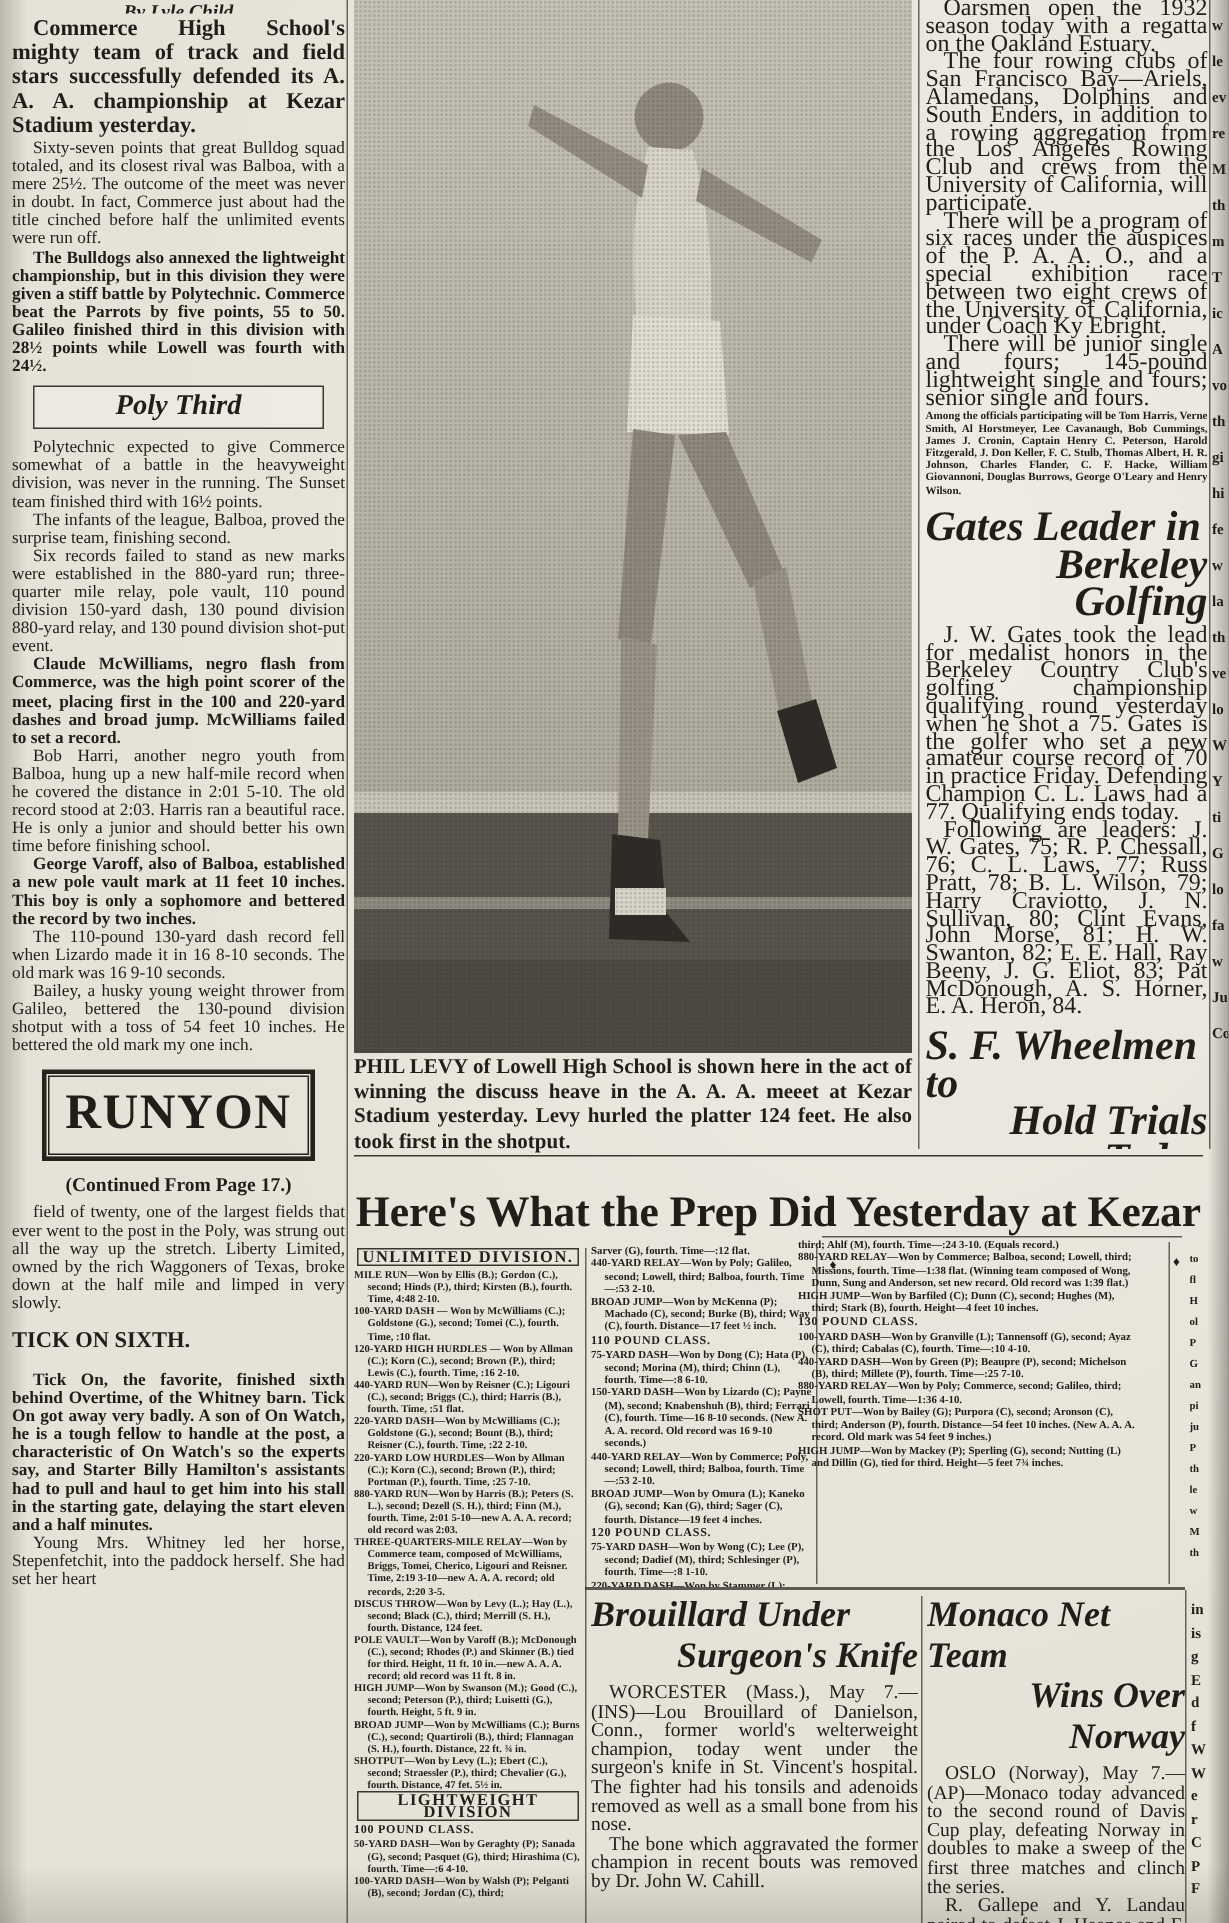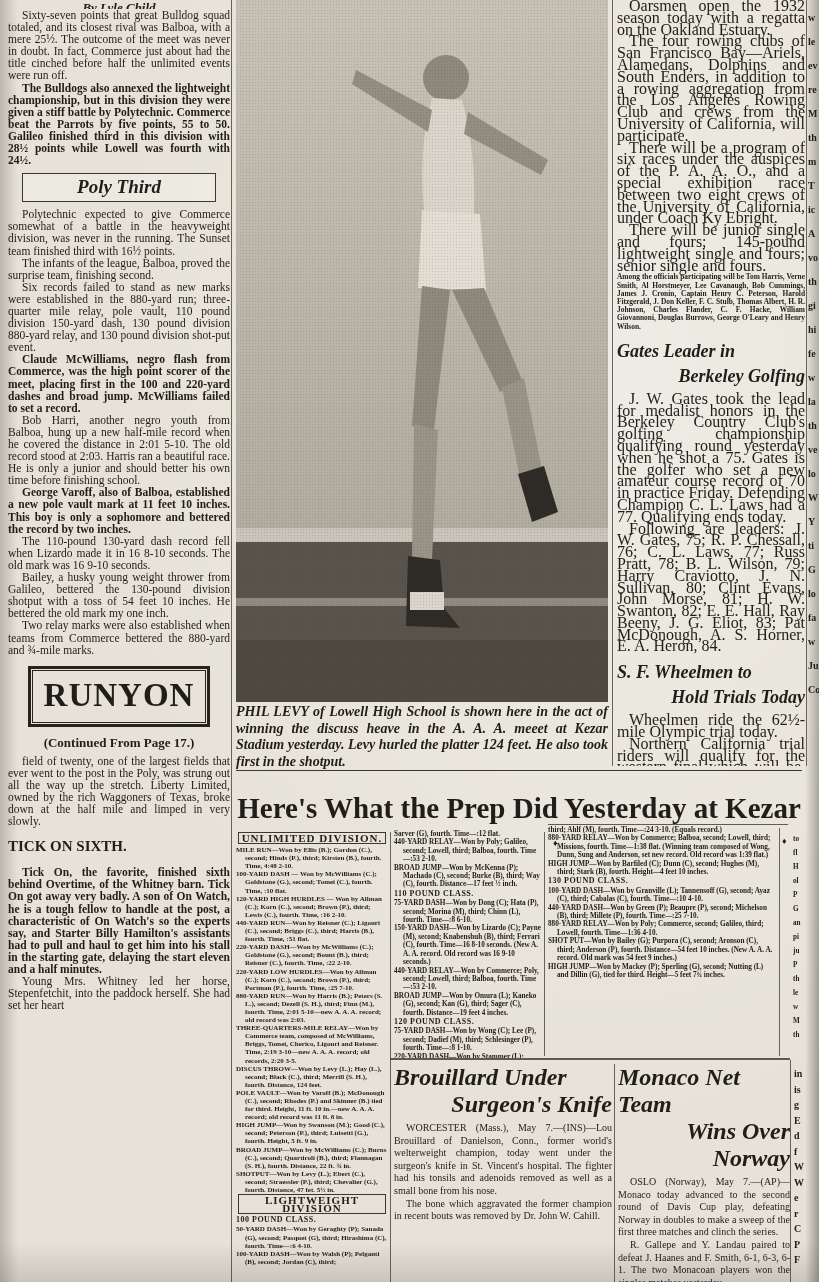--- a/index.html
+++ b/index.html
@@ -25,49 +25,49 @@
     font-style:italic;font-weight:bold;font-size:19px;background:rgba(255,255,255,.25);}
   .runyon-box{border:3px solid #26221c;box-shadow:inset 0 0 0 1px #e6e2d7, inset 0 0 0 2px #26221c;
     margin:10px 20px 8px 20px;padding:8px 0 10px 0;text-align:center;font-weight:bold;font-size:33px;letter-spacing:1px;}
   .continued{font-weight:bold;text-align:center;font-size:13px;margin:2px 0 4px 0;}
   .tick-head{font-weight:bold;font-size:15px;margin:11px 0;}
 
   
   .photo{position:absolute;left:236px;top:0;width:372px;height:702px;background:#b5b1a6;overflow:hidden;}
   .photo .halftone{position:absolute;inset:0;background-image:radial-gradient(rgba(45,42,37,.16) 1px, transparent 1px);background-size:3px 3px;}
   .caption{position:absolute;left:236px;top:704px;width:372px;margin:0;
-    font-weight:bold;font-style:italic;font-size:14px;line-height:16.5px;text-align:justify;}
+    font-weight:bold;font-size:14px;line-height:16.5px;text-align:justify;}
 
   
   .col-right{position:absolute;left:617px;top:0;width:188px;height:766px;overflow:hidden;}
   .rbody{font-size:16px;line-height:11.8px;text-align:justify;margin:0;text-indent:12px;}
   .officials{font-size:7.4px;line-height:8.2px;font-weight:bold;text-align:justify;margin:2px 0 0 0;}
-  .headline2{font-weight:bold;font-style:italic;font-size:18px;line-height:25px;margin:8px 0 4px 0;}
+  .headline2{font-weight:bold;font-style:italic;font-size:28px;line-height:25px;margin:8px 0 4px 0;}
   .headline2 .l2{display:block;text-align:right;}
 
   
   .banner{position:absolute;left:236px;top:770px;width:566px;border-top:1px solid #3c372f;padding-top:20px;text-align:center;}
   .banner h1{margin:0;font-size:29px;font-weight:bold;line-height:34px;}
   .marker{position:absolute;font-size:9px;}
 
   
   .agate{position:absolute;overflow:hidden;font-weight:bold;}
   .colA{left:236px;top:832px;width:152px;height:450px;font-size:7px;line-height:8.1px;}
   .colB{left:394px;top:830px;width:148px;height:228px;font-size:7.2px;line-height:8.4px;}
-  .colC{left:548px;top:826px;width:228px;height:230px;font-size:7.2px;line-height:8.4px;}
+  .colC{left:532px;top:826px;width:228px;height:230px;font-size:7.2px;line-height:8.4px;}
   .agate .item{padding-left:9px;text-indent:-9px;margin:0;}
   .division-box{border:1px solid #3c372f;text-align:center;font-size:11px;padding:1px 0;margin:0 2px 2px 2px;letter-spacing:1px;}
   .class-head{text-align:left;font-size:8px;margin:1px 0;letter-spacing:.5px;}
 
   
   .story-box{position:absolute;overflow:hidden;}
   .brouillard{left:394px;top:1062px;width:218px;height:220px;border-bottom:2px solid #3c372f;}
   .monaco{left:618px;top:1062px;width:172px;height:220px;}
   .story-box .headline2{margin:2px 0 4px 0;font-size:24px;line-height:27px;}
-  .sbody{font-size:10px;line-height:12.6px;text-align:justify;margin:0;text-indent:12px;}
+  .sbody{font-size:13px;line-height:12.6px;text-align:justify;margin:0;text-indent:12px;}
 
   
   .edge{position:absolute;overflow:hidden;font-weight:bold;}
   .edge-upper{left:808px;top:6px;width:11px;height:754px;font-size:10px;line-height:24px;}
   .edge-mid{left:793px;top:832px;width:26px;height:222px;font-size:7.2px;line-height:14px;}
   .edge-lower{left:794px;top:1066px;width:25px;height:216px;font-size:10px;line-height:15.5px;}
   .frag{margin:0;white-space:nowrap;}
 </style>
 </head>
 <body>
@@ -80,37 +80,37 @@
   <div class="rule-v" style="left:390px;top:832px;height:450px;"></div>
   <div class="rule-v" style="left:544px;top:832px;height:224px;"></div>
   <div class="rule-v" style="left:779px;top:828px;height:228px;"></div>
   <div class="rule-v" style="left:790px;top:1060px;height:222px;"></div>
   <div class="rule-v" style="left:614px;top:1064px;height:218px;"></div>
   <div class="rule-h" style="left:548px;top:824px;width:240px;"></div>
   <div class="rule-h thick" style="left:390px;top:1058px;width:400px;"></div>
 
   <section class="col-left">
     <div class="byline">By Lyle Child</div>
+    <p class="lead">Commerce High School's mighty team of track and field stars successfully defended its A. A. A. championship at Kezar Stadium yesterday.</p>
     <div>
         <p class="body">Sixty-seven points that great Bulldog squad totaled, and its closest rival was Balboa, with a mere 25½. The outcome of the meet was never in doubt. In fact, Commerce just about had the title cinched before half the unlimited events were run off.</p>
         <p class="body bold">The Bulldogs also annexed the lightweight championship, but in this division they were given a stiff battle by Polytechnic. Commerce beat the Parrots by five points, 55 to 50. Galileo finished third in this division with 28½ points while Lowell was fourth with 24½.</p>
       </div>
     <div class="subhead-box">
       <span>Poly Third</span>
     </div>
     <div>
         <p class="body">Polytechnic expected to give Commerce somewhat of a battle in the heavyweight division, was never in the running. The Sunset team finished third with 16½ points.</p>
         <p class="body">The infants of the league, Balboa, proved the surprise team, finishing second.</p>
         <p class="body">Six records failed to stand as new marks were established in the 880-yard run; three-quarter mile relay, pole vault, 110 pound division 150-yard dash, 130 pound division 880-yard relay, and 130 pound division shot-put event.</p>
         <p class="body bold">Claude McWilliams, negro flash from Commerce, was the high point scorer of the meet, placing first in the 100 and 220-yard dashes and broad jump. McWilliams failed to set a record.</p>
         <p class="body">Bob Harri, another negro youth from Balboa, hung up a new half-mile record when he covered the distance in 2:01 5-10. The old record stood at 2:03. Harris ran a beautiful race. He is only a junior and should better his own time before finishing school.</p>
         <p class="body bold">George Varoff, also of Balboa, established a new pole vault mark at 11 feet 10 inches. This boy is only a sophomore and bettered the record by two inches.</p>
         <p class="body">The 110-pound 130-yard dash record fell when Lizardo made it in 16 8-10 seconds. The old mark was 16 9-10 seconds.</p>
         <p class="body">Bailey, a husky young weight thrower from Galileo, bettered the 130-pound division shotput with a toss of 54 feet 10 inches. He bettered the old mark my one inch.</p>
-        <p class="body">Two relay marks were also established when teams from Commerce bettered the 880-yard and ¾-mile marks.</p>
       </div>
     <div class="runyon-box">
       <span>RUNYON</span>
     </div>
     <div class="continued">(Continued From Page 17.)</div>
     <div>
         <p class="body">field of twenty, one of the largest fields that ever went to the post in the Poly, was strung out all the way up the stretch. Liberty Limited, owned by the rich Waggoners of Texas, broke down at the half mile and limped in very slowly.</p>
       </div>
     <div class="tick-head">TICK ON SIXTH.</div>
     <div>

